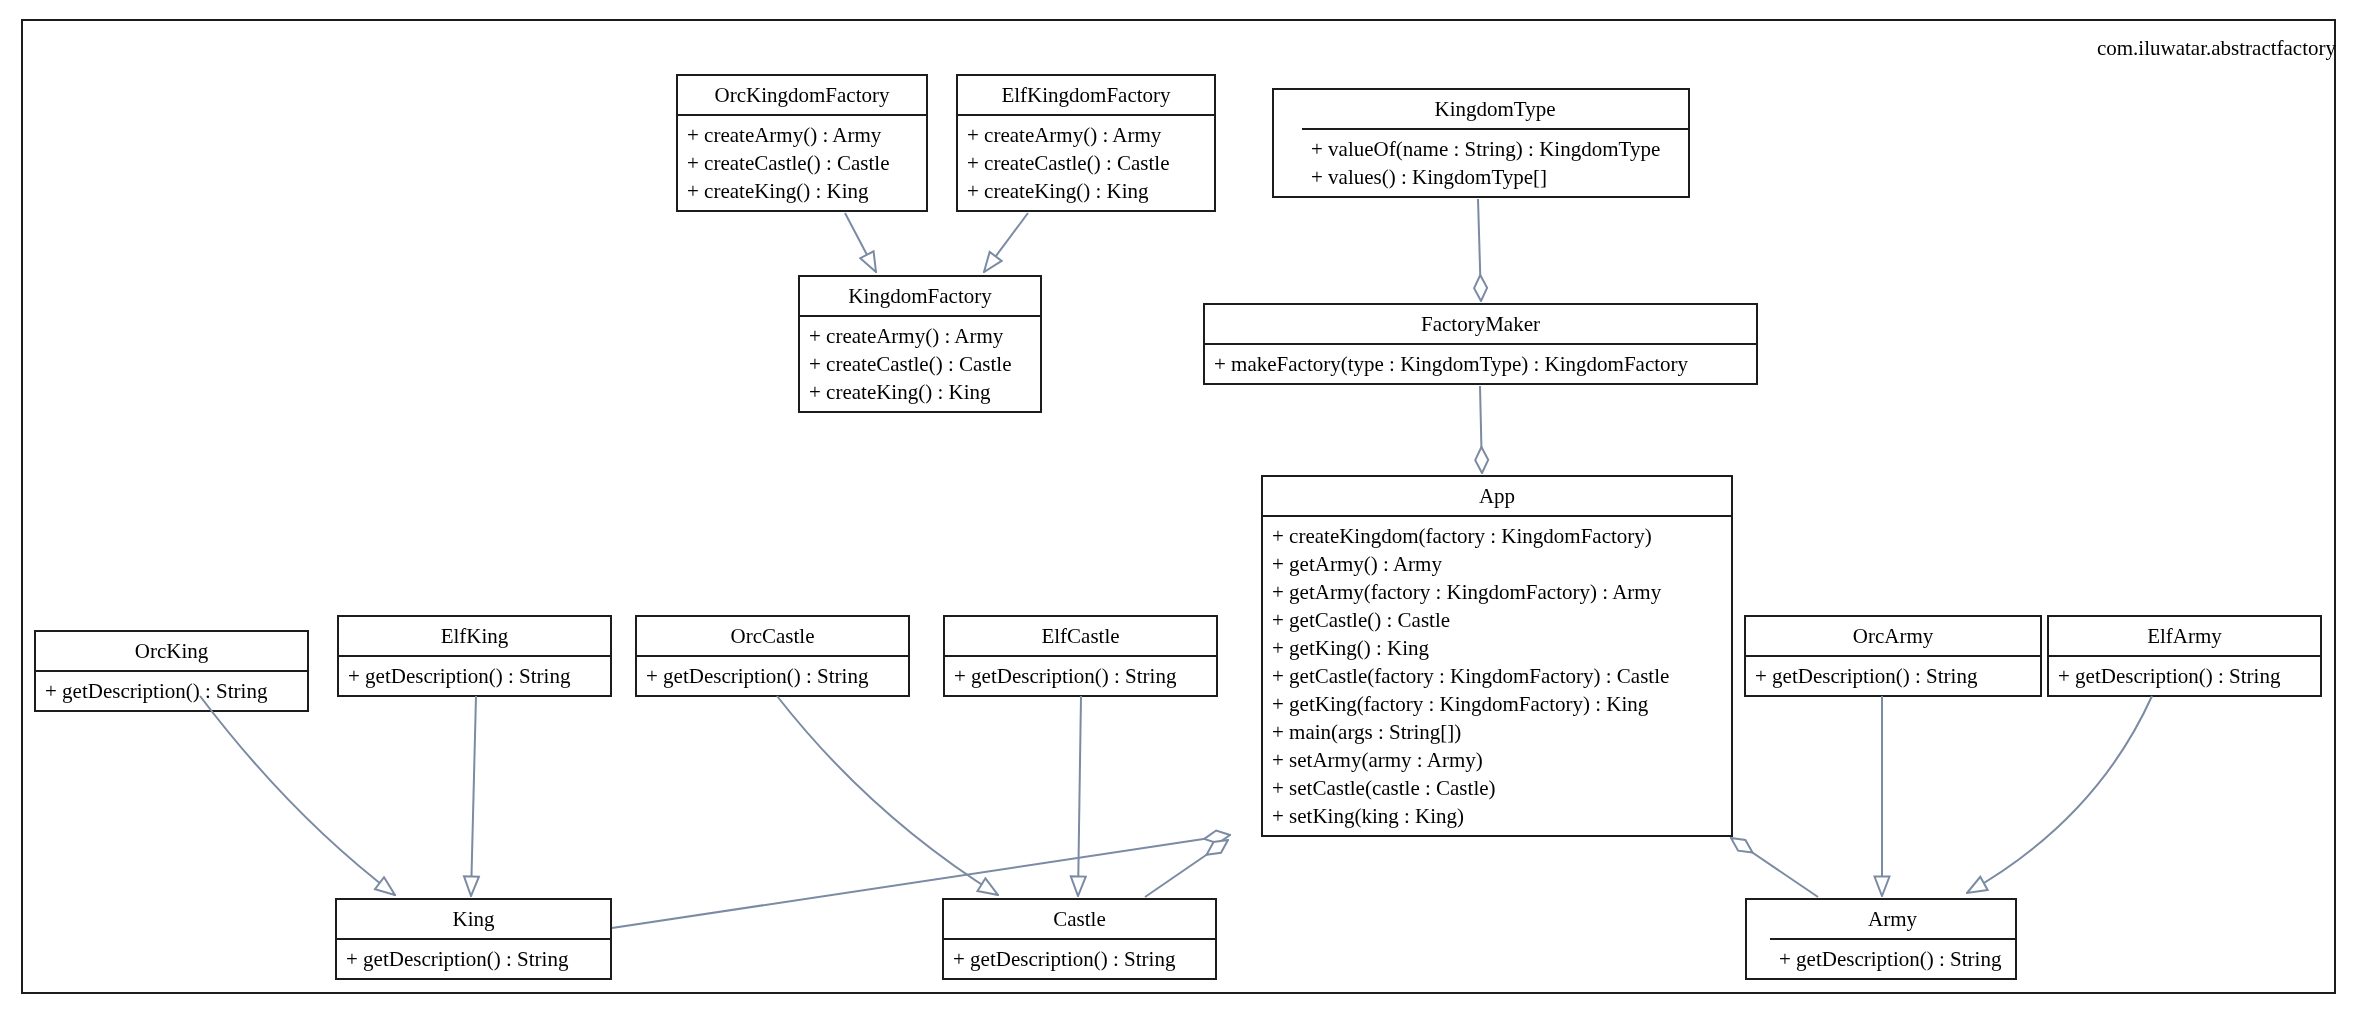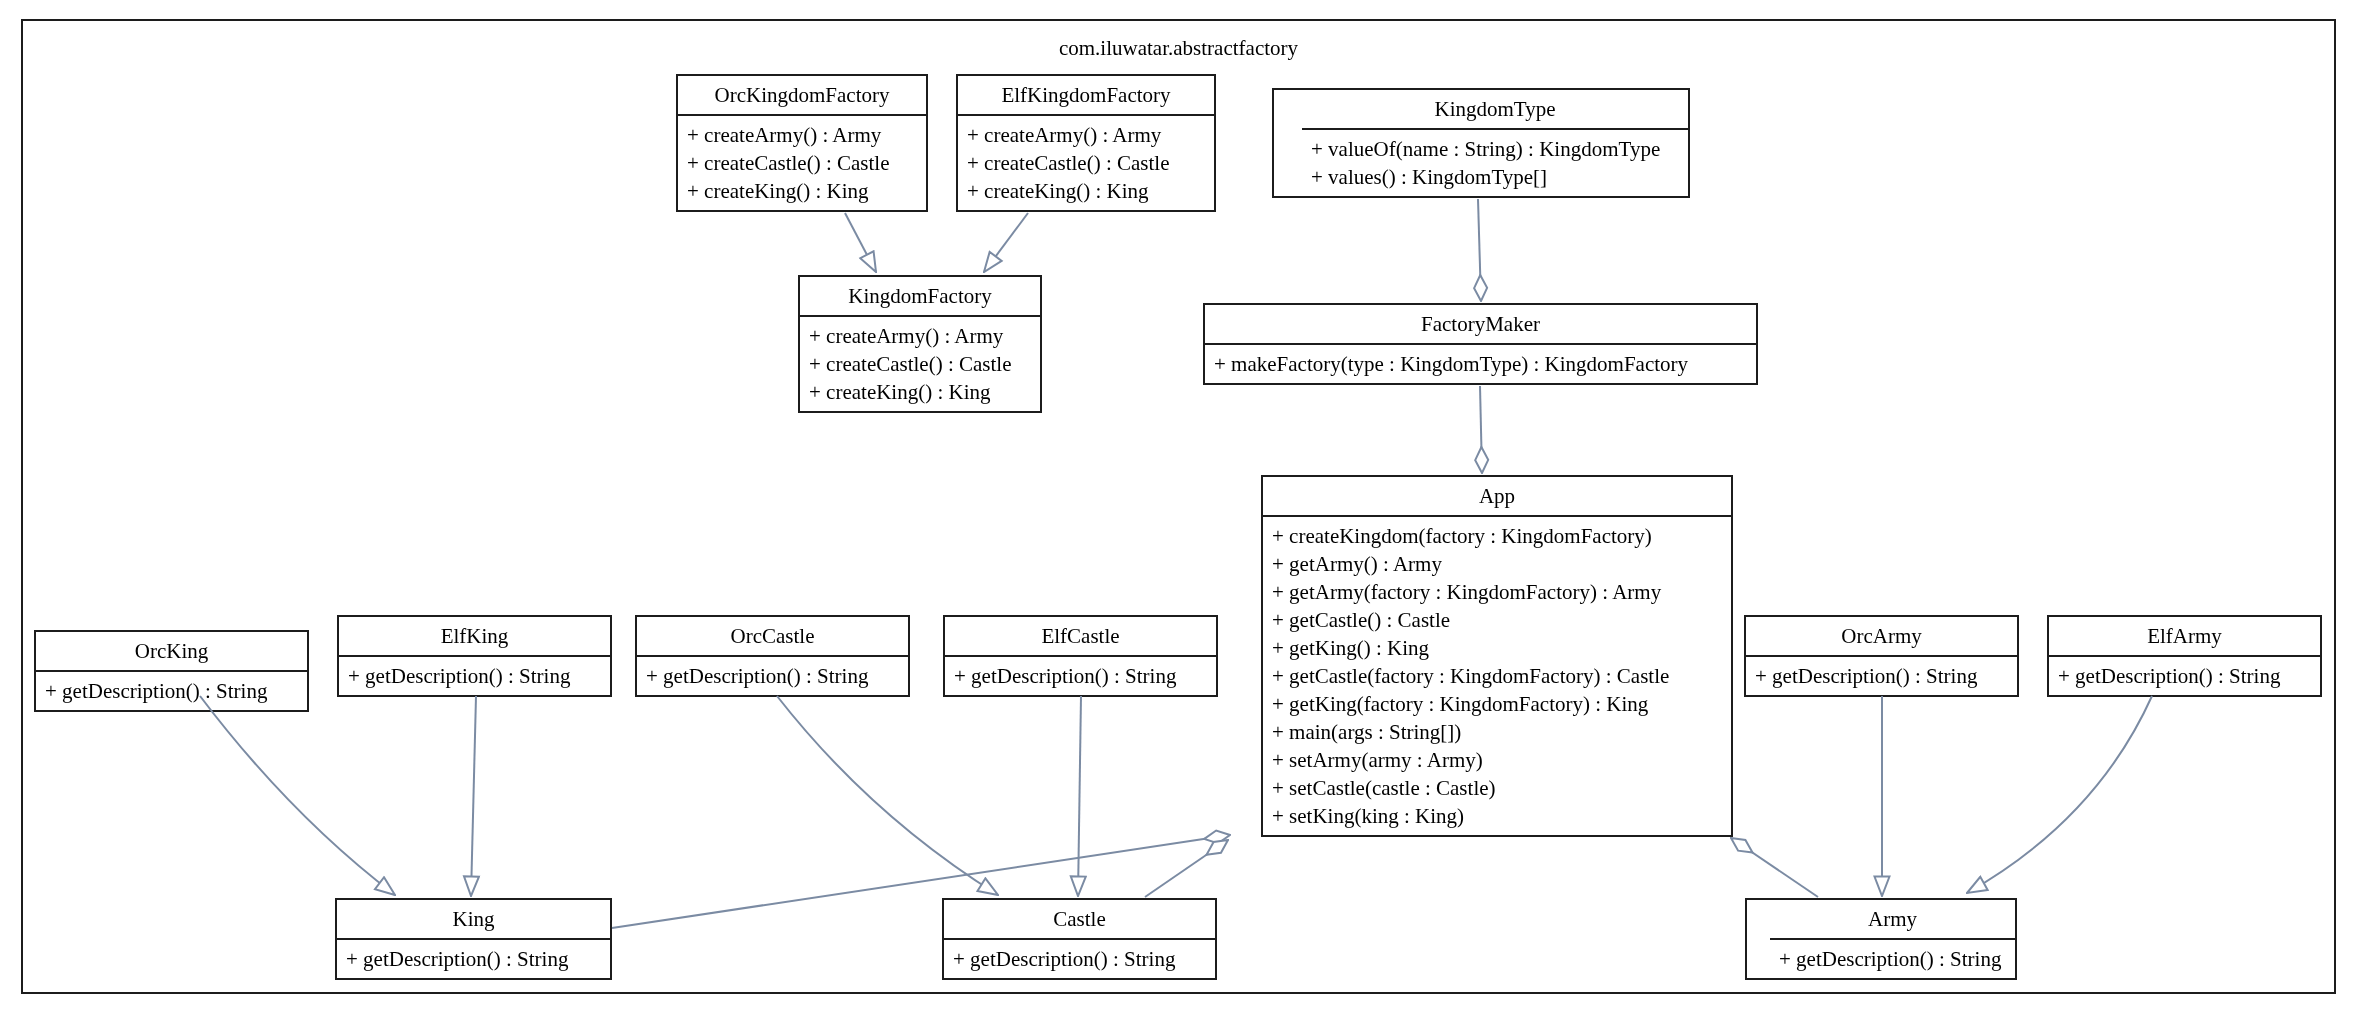--- a/index.html
+++ b/index.html
@@ -19,21 +19,21 @@
   }
   .frame{
     position:absolute;
     left:21px;top:19px;width:2315px;height:975px;
     border:2px solid var(--border);
     box-sizing:border-box;
   }
   .pkg-title{
     position:absolute;
     left:21px;top:34px;width:2315px;
-    text-align:center;
+    text-align:right;
     font-size:21px;
     line-height:28px;
   }
   .uml-class{
     position:absolute;
     box-sizing:border-box;
     background:var(--bg);
     border:2px solid var(--border);
   }
   .uml-class-name{
@@ -146,21 +146,21 @@
         <div class="uml-methods">
           <div class="uml-method">+ getDescription() : String</div>
         </div>
       </div>
       <div class="uml-class" style="left: 943px; top: 615px; width: 275px;">
         <div class="uml-class-name">ElfCastle</div>
         <div class="uml-methods">
           <div class="uml-method">+ getDescription() : String</div>
         </div>
       </div>
-      <div class="uml-class" style="left: 1744px; top: 615px; width: 275px;">
+      <div class="uml-class" style="left: 1744px; top: 615px; width: 298px;">
         <div class="uml-class-name">OrcArmy</div>
         <div class="uml-methods">
           <div class="uml-method">+ getDescription() : String</div>
         </div>
       </div>
       <div class="uml-class" style="left: 2047px; top: 615px; width: 275px;">
         <div class="uml-class-name">ElfArmy</div>
         <div class="uml-methods">
           <div class="uml-method">+ getDescription() : String</div>
         </div>

